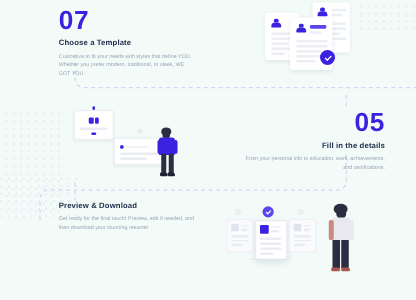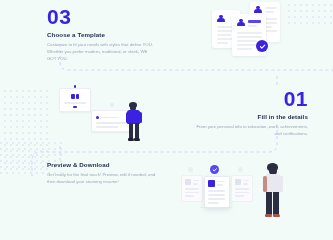--- a/index.html
+++ b/index.html
@@ -129,27 +129,27 @@
     <path d="M60,44 L60,62 Q60,70 68,70 L333,70" fill="none" stroke="#cfd6f5" stroke-width="1" stroke-dasharray="3 3"></path>
 
     <path d="M277,76 L277,88" fill="none" stroke="#cfd6f5" stroke-width="1" stroke-dasharray="3 3"></path>
 
     <path d="M277,124 L277,144 Q277,152 269,152 L40,152 Q32,152 32,160 L32,176" fill="none" stroke="#cfd6f5" stroke-width="1" stroke-dasharray="3 3"></path>
 
     <path d="M60,146 L60,160" fill="none" stroke="#cfd6f5" stroke-width="1" stroke-dasharray="3 3"></path>
   </svg>
 
   <div class="step" id="step-01">
-    <div class="step-num">03</div>
+    <div class="step-num">07</div>
     <div class="step-title">Choose a Template</div>
     <div class="step-desc">Customize to fit your needs with styles that define YOU. Whether you prefer modern, traditional, or sleek, WE GOT YOU.</div>
   </div>
 
   <div class="step" id="step-02">
-    <div class="step-num">01</div>
+    <div class="step-num">05</div>
     <div class="step-title">Fill in the details</div>
     <div class="step-desc">From your personal info to education, work, achievements, and certifications.</div>
   </div>
 
   <div class="step" id="step-03">
     <div class="step-title">Preview &amp; Download</div>
     <div class="step-desc">Get ready for the final touch! Preview, edit if needed, and then download your stunning resume!</div>
   </div>
 
   <div id="ill-templates">

